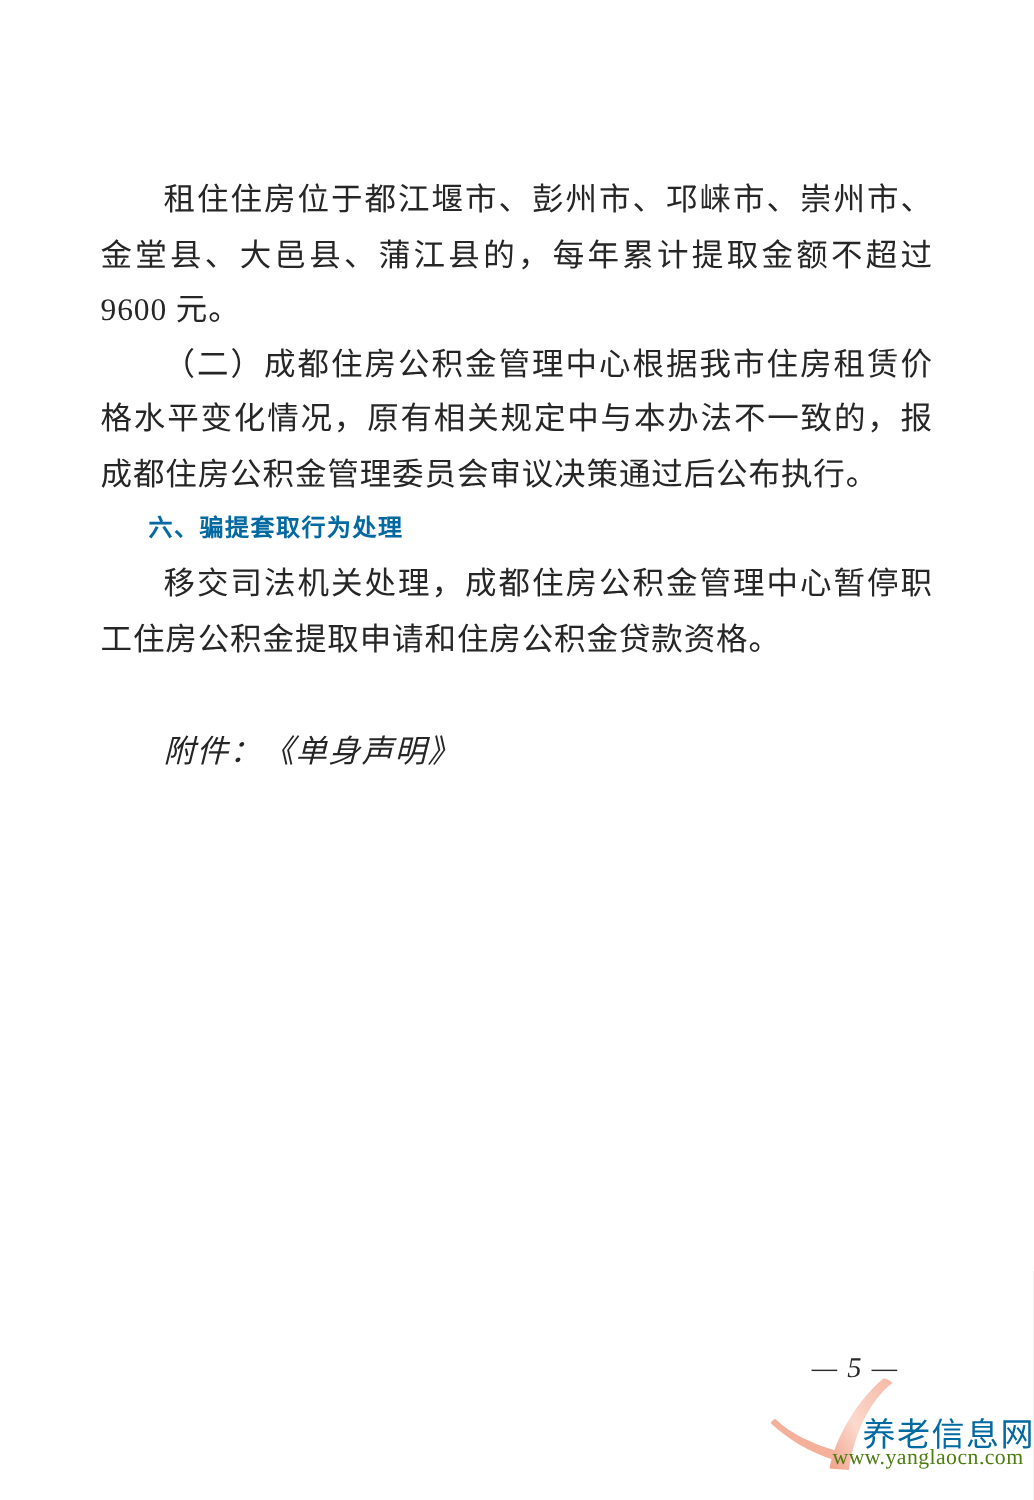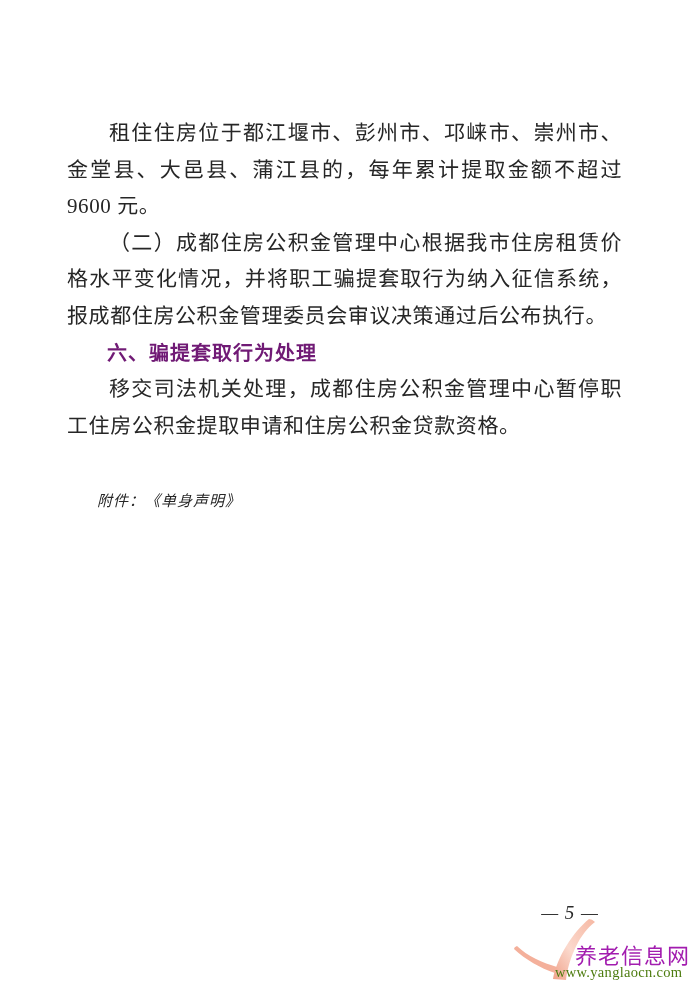--- a/index.html
+++ b/index.html
@@ -22,31 +22,31 @@
   p.body-text {
     margin: 0;
     font-size: 21px;
     line-height: 36.6px;
     letter-spacing: 0.6px;
     text-indent: 2em;
     text-align: justify;
   }
   h2.section-heading {
     margin: 0;
-    font-size: 20px;
+    font-size: 16px;
     line-height: 36.6px;
     letter-spacing: 1px;
     text-indent: 2em;
     font-weight: bold;
     font-family: "Liberation Sans", "DejaVu Sans", sans-serif;
-    color: #701a75;
+    color: #0369a1;
   }
   p.attachment-line {
     margin: 39px 0 0 0;
-    font-size: 15px;
+    font-size: 21px;
     line-height: 36.6px;
     letter-spacing: 1px;
     text-indent: 2em;
     font-style: italic;
   }
   .page-number {
     position: absolute;
     top: 902px;
     right: 90px;
     font-size: 19px;
@@ -66,41 +66,41 @@
     left: 0; top: 0;
     width: 110px;
     height: 75px;
   }
   .wm-name {
     position: absolute;
     left: 75px;
     top: 22px;
     font-size: 22px;
     letter-spacing: 1px;
-    color: #a21caf;
+    color: #0369a1;
     white-space: nowrap;
   }
   .wm-url {
     position: absolute;
     left: 55px;
     top: 48px;
     font-size: 14.5px;
     letter-spacing: 0.3px;
     color: #4d7c0f;
     white-space: nowrap;
   }
 </style>
 </head>
 <body>
 
 <div class="canvas">
 
   <div class="content">
     <p class="body-text">租住住房位于都江堰市、彭州市、邛崃市、崇州市、金堂县、大邑县、蒲江县的，每年累计提取金额不超过 9600 元。</p>
-    <p class="body-text">（二）成都住房公积金管理中心根据我市住房租赁价格水平变化情况，并将职工骗提套取行为纳入征信系统，报成都住房公积金管理委员会审议决策通过后公布执行。</p>
+    <p class="body-text">（二）成都住房公积金管理中心根据我市住房租赁价格水平变化情况，原有相关规定中与本办法不一致的，报成都住房公积金管理委员会审议决策通过后公布执行。</p>
     <h2 class="section-heading">六、骗提套取行为处理</h2>
     <p class="body-text">移交司法机关处理，成都住房公积金管理中心暂停职工住房公积金提取申请和住房公积金贷款资格。</p>
     <p class="attachment-line">附件：《单身声明》</p>
   </div>
 
   <div class="page-number">— 5 —</div>
 
   <div class="watermark">
     <span class="wm-logo">
       <svg width="110" height="75" viewBox="0 0 110 75" xmlns="http://www.w3.org/2000/svg" aria-hidden="true">

